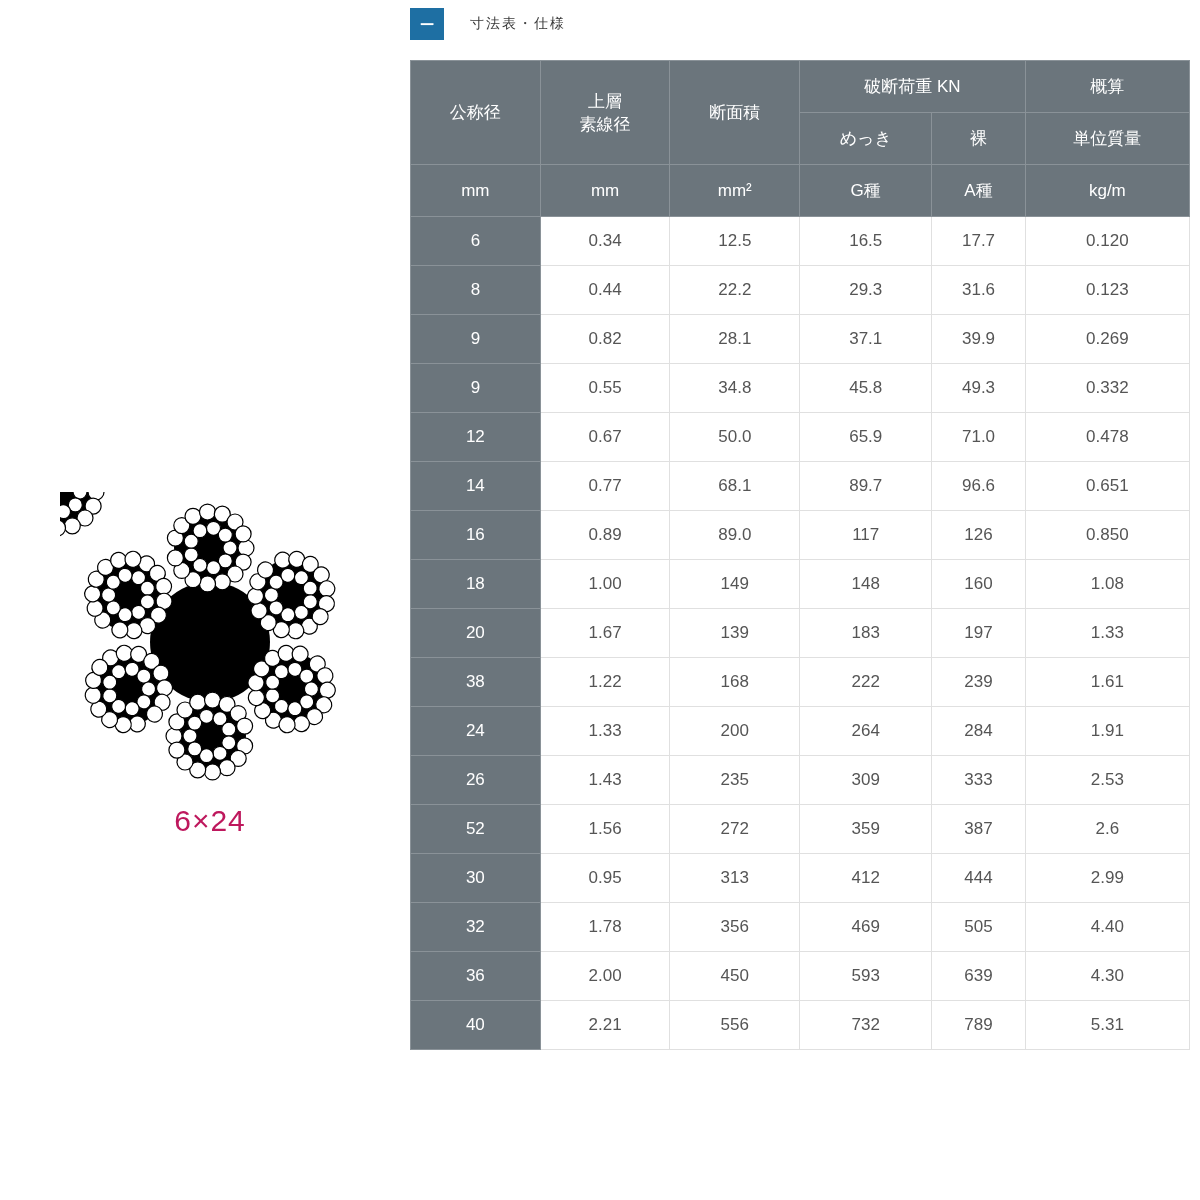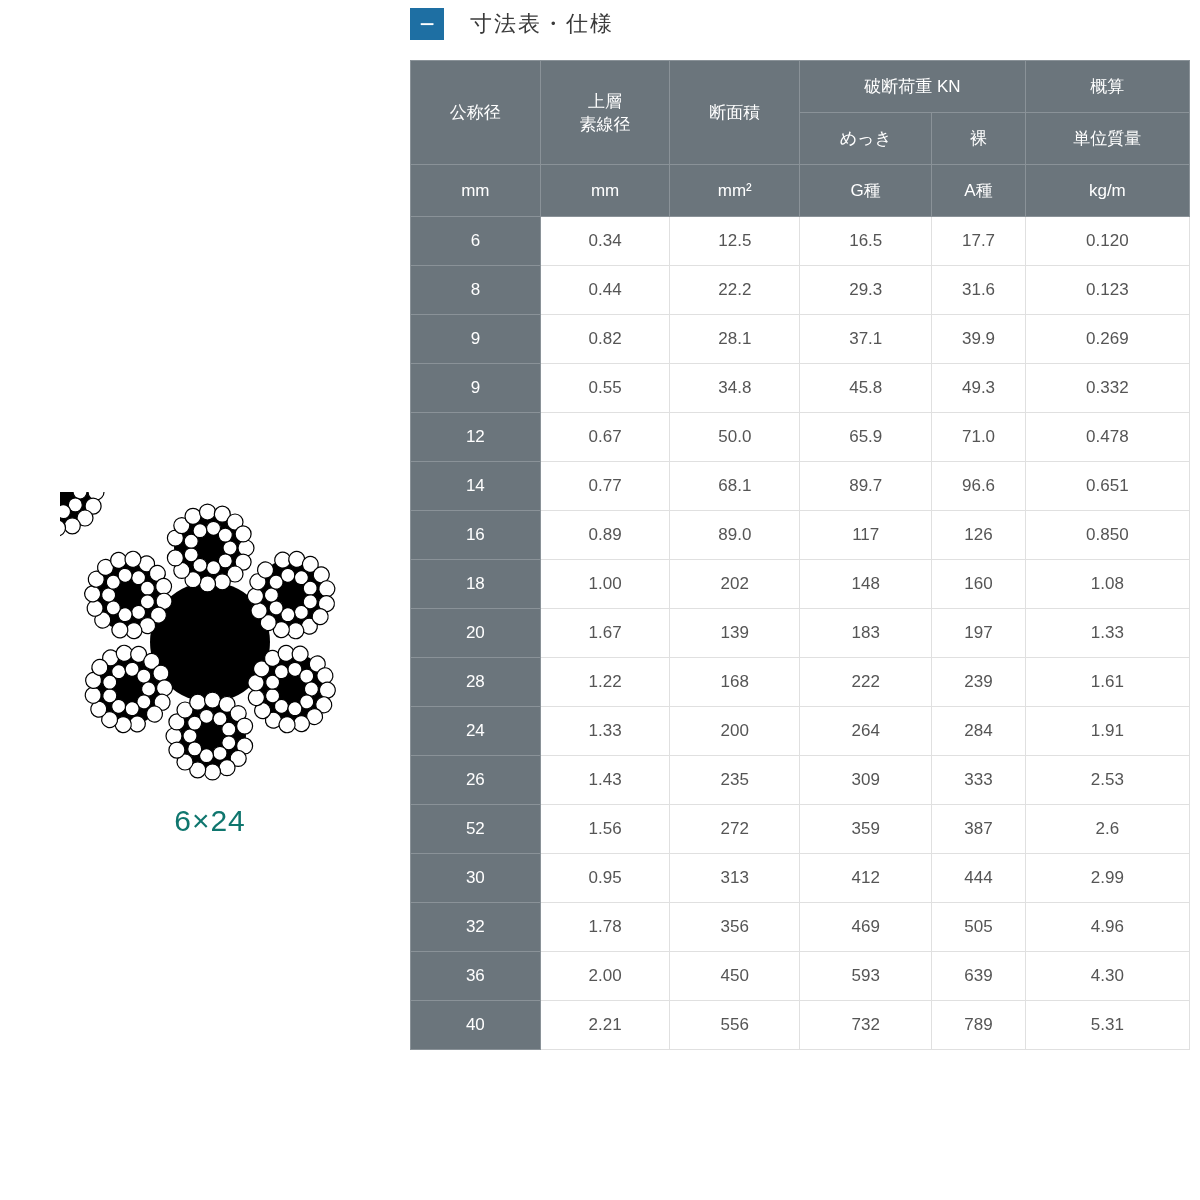--- a/index.html
+++ b/index.html
@@ -14,21 +14,21 @@
   .left {
     width: 400px;
     display: flex;
     flex-direction: column;
     align-items: center;
     justify-content: center;
     padding-top: 280px;
   }
   .type-label {
     font-size: 30px;
-    color: #0f766e;
+    color: #be185d;
     margin-top: 12px;
     letter-spacing: 1px;
   }
   .right { flex: 1; }
   .section-header {
     display: flex;
     align-items: center;
     gap: 26px;
     margin: 8px 0 20px 0;
   }
@@ -39,21 +39,21 @@
     color: #fff;
     font-size: 26px;
     line-height: 26px;
     display: flex;
     align-items: center;
     justify-content: center;
     font-weight: 300;
     cursor: pointer;
   }
   .section-title {
-    font-size: 22px;
+    font-size: 14px;
     color: #3a3a3a;
     letter-spacing: 2px;
   }
   table {
     border-collapse: collapse;
     width: 100%;
     font-size: 17px;
   }
   th, td {
     border: 1px solid #e0e0e0;
@@ -208,35 +208,35 @@
             <td class="rowhead">16</td>
             <td>0.89</td>
             <td>89.0</td>
             <td>117</td>
             <td>126</td>
             <td>0.850</td>
           </tr>
           <tr>
             <td class="rowhead">18</td>
             <td>1.00</td>
-            <td>202</td>
+            <td>149</td>
             <td>148</td>
             <td>160</td>
             <td>1.08</td>
           </tr>
           <tr>
             <td class="rowhead">20</td>
             <td>1.67</td>
             <td>139</td>
             <td>183</td>
             <td>197</td>
             <td>1.33</td>
           </tr>
           <tr>
-            <td class="rowhead">28</td>
+            <td class="rowhead">38</td>
             <td>1.22</td>
             <td>168</td>
             <td>222</td>
             <td>239</td>
             <td>1.61</td>
           </tr>
           <tr>
             <td class="rowhead">24</td>
             <td>1.33</td>
             <td>200</td>
@@ -267,21 +267,21 @@
             <td>412</td>
             <td>444</td>
             <td>2.99</td>
           </tr>
           <tr>
             <td class="rowhead">32</td>
             <td>1.78</td>
             <td>356</td>
             <td>469</td>
             <td>505</td>
-            <td>4.96</td>
+            <td>4.40</td>
           </tr>
           <tr>
             <td class="rowhead">36</td>
             <td>2.00</td>
             <td>450</td>
             <td>593</td>
             <td>639</td>
             <td>4.30</td>
           </tr>
           <tr>

